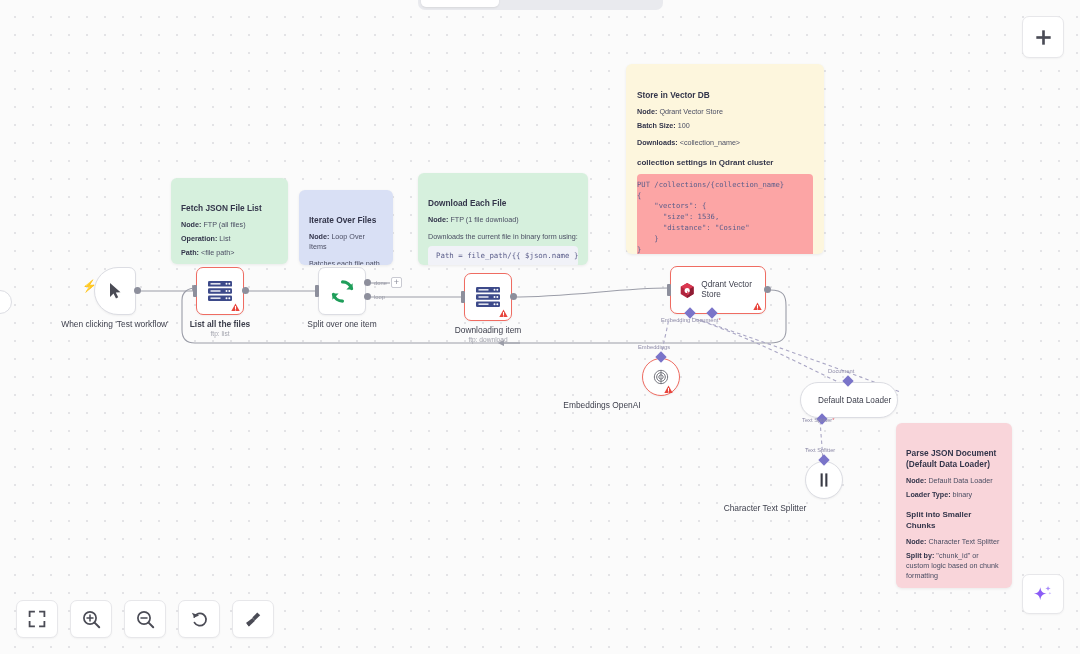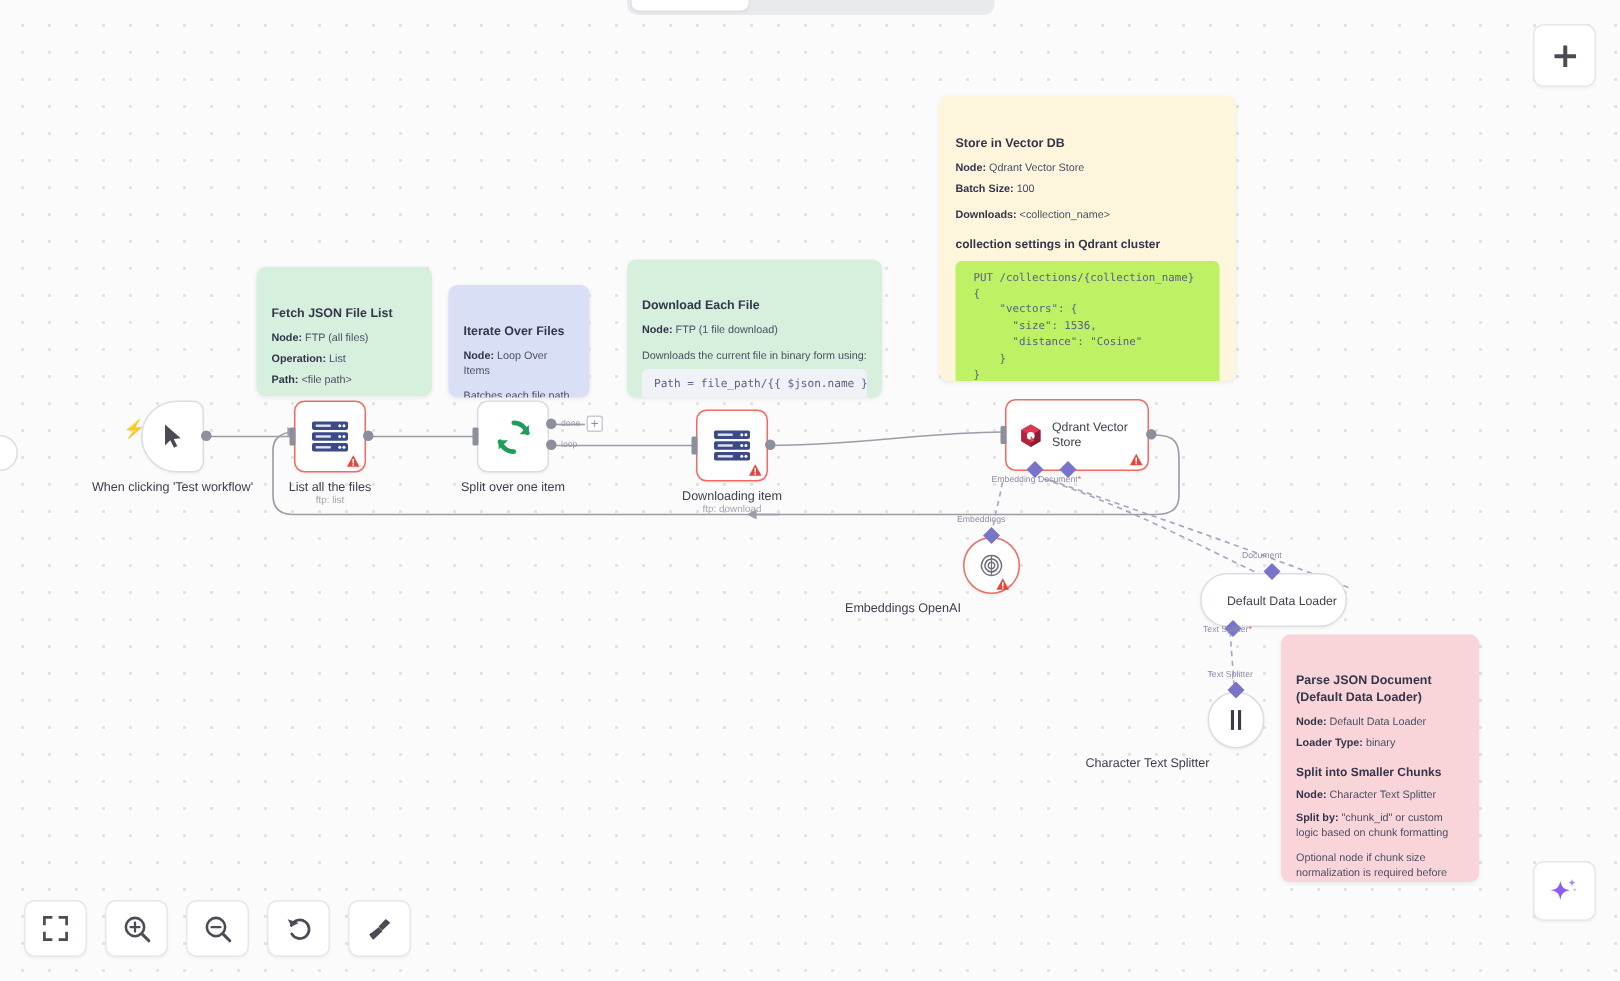--- a/index.html
+++ b/index.html
@@ -71,23 +71,23 @@
     font-weight: 700;
     color: #33354a;
   }
   .sticky p { margin: 0 0 4px 0; }
   .sticky .gap { margin-top: 7px; }
   .sticky b { font-weight: 700; color: #32344a; margin-top: 14px; }
   .sticky ul { margin: 4px 0 4px 0; padding-left: 11px; }
   .sticky li { margin-bottom: 2px; }
 
   .code-block {
-    background: #bef264;
+    background: #fca5a5;
     border-radius: 4px;
-    padding: 6px 12px;
+    padding: 6px 0;
     font-family: "DejaVu Sans Mono", monospace;
     font-size: 7.2px;
     line-height: 1.5;
     color: #5a5d8a;
     white-space: pre;
     margin: 4px 0 7px 0;
     overflow: hidden;
   }
   .code-inline {
     background: #f1f2f8;
@@ -366,21 +366,21 @@
     <div class="code-block">PUT /collections/{collection_name}
 {
     "vectors": {
       "size": 1536,
       "distance": "Cosine"
     }
 }</div>
 
   </div>
 
-  <div class="sticky sticky-pink" style="left:854px; top:423px; width:132px; height:165px; padding:9px 10px;">
+  <div class="sticky sticky-pink" style="left:896px; top:423px; width:116px; height:165px; padding:9px 10px;">
     <h4>Parse JSON Document (Default Data Loader)</h4>
     <p><b>Node:</b>
        <span>Default Data Loader</span></p>
     <p><b>Loader Type:</b>
        <span>binary</span></p>
     <h5>Split into Smaller Chunks</h5>
     <p><b>Node:</b>
        <span>Character Text Splitter</span></p>
     <p><b>Split by:</b>
        <span>"chunk_id" or custom logic based on chunk formatting</span></p>
@@ -417,21 +417,21 @@
         <rect x="3.5" y="10.2" width="10" height="1.6" fill="#fff" opacity=".85"></rect>
         <rect x="3.5" y="17.4" width="10" height="1.6" fill="#fff" opacity=".85"></rect>
       </svg>
       <svg class="warn" viewBox="0 0 12 12">
         <path d="M6,0.6 L11.6,10.8 L0.4,10.8 Z" fill="#e8443c"></path>
         <rect x="5.3" y="4" width="1.4" height="4" fill="#fff"></rect>
         <rect x="5.3" y="8.6" width="1.4" height="1.4" fill="#fff"></rect>
       </svg>
     </div>
     <div class="port" style="left:46px; top:20px;"></div>
-    <div class="node-label" style="left:24px;">List all the files</div>
+    <div class="node-label" style="left:24px;font-weight:bold;">List all the files</div>
     <div class="node-sub" style="left:24px; top:63px;">ftp: list</div>
   </div>
 
   <div class="node" style="left:318px; top:267px;">
     <div class="port-in" style="left:-3px; top:18px;"></div>
     <div class="node-box">
       <svg width="25" height="25" viewBox="0 0 26 26">
         <path d="M13,3 A10,10 0 0 1 22.5,10" stroke="#1f9e5a" stroke-width="3.2" fill="none" stroke-linecap="round"></path>
         <path d="M13,23 A10,10 0 0 1 3.5,16" stroke="#1f9e5a" stroke-width="3.2" fill="none" stroke-linecap="round"></path>
         <path d="M23.5,4.5 L23.5,11 L17,11 Z" fill="#1f9e5a"></path>

